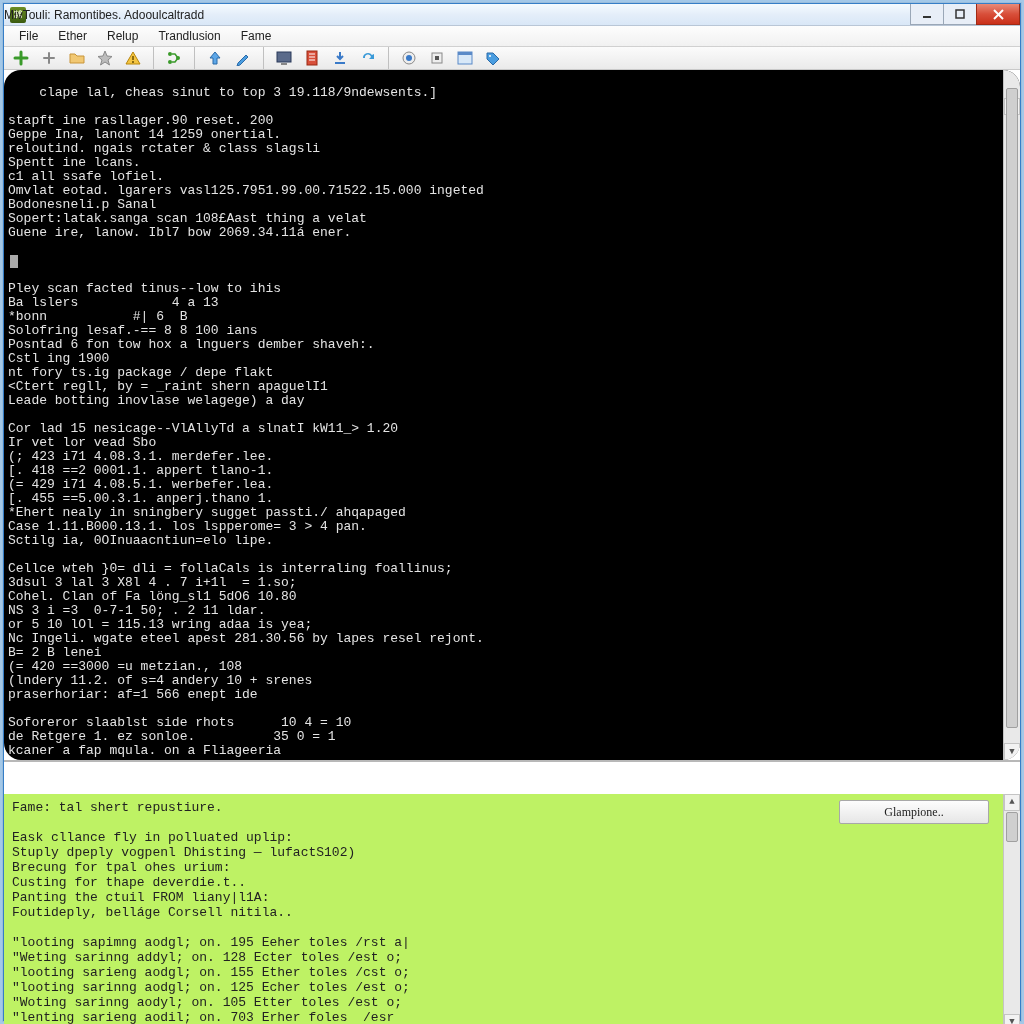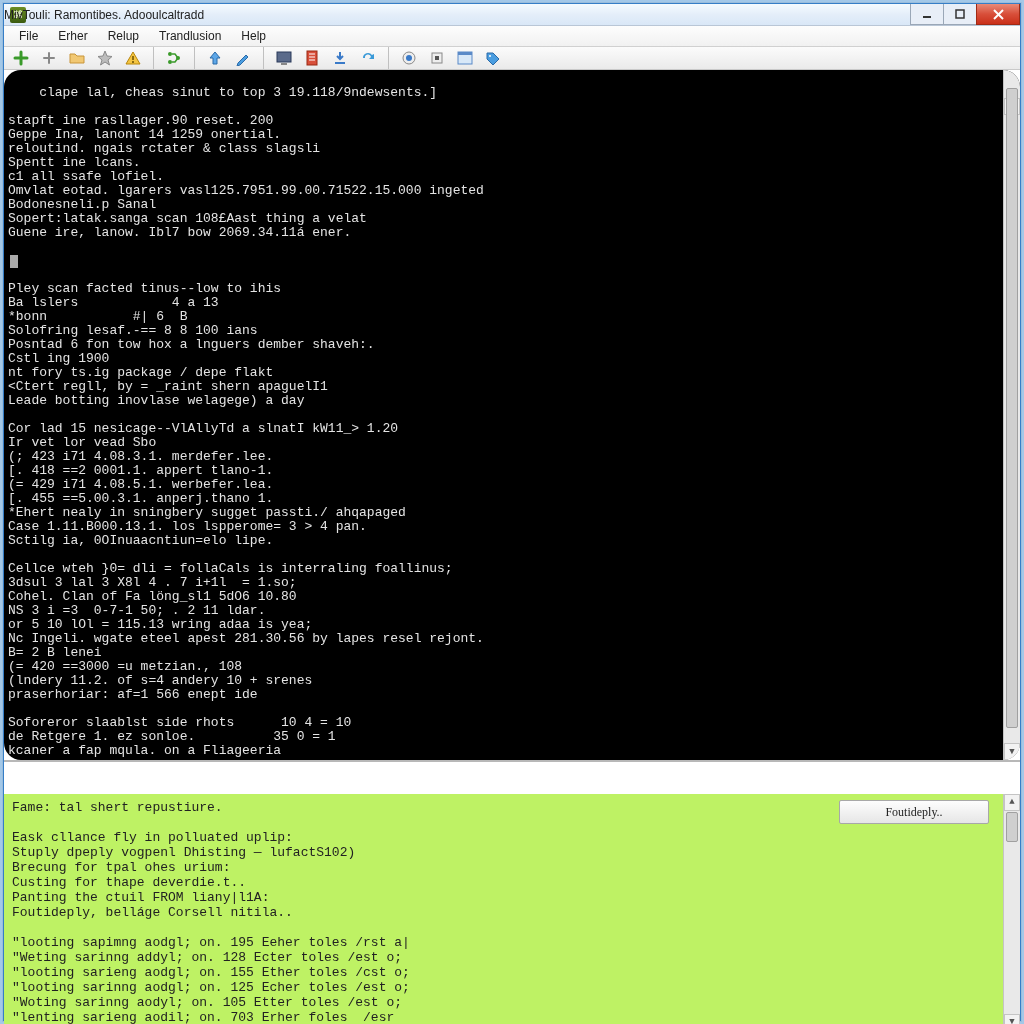--- a/index.html
+++ b/index.html
@@ -56,24 +56,24 @@
           <svg width="11" height="11">
             <line x1="1" y1="1" x2="10" y2="10" stroke="#fff" stroke-width="2"></line>
             <line x1="10" y1="1" x2="1" y2="10" stroke="#fff" stroke-width="2"></line>
           </svg>
         </div>
     </div>
   </div>
 
   <div class="menubar">
     <div class="menuitem">File</div>
-    <div class="menuitem">Erher</div>
+    <div class="menuitem">Ether</div>
     <div class="menuitem">Relup</div>
     <div class="menuitem">Trandlusion</div>
-    <div class="menuitem">Help</div>
+    <div class="menuitem">Fame</div>
   </div>
 
   <div class="toolbar">
     <div class="tbtn">
         <svg width="16" height="16">
           <path d="M8 2v12M2 8h12" stroke="#3a9a2a" stroke-width="3" stroke-linecap="round"></path>
         </svg>
       </div>
     <div class="tbtn">
         <svg width="14" height="14">
@@ -238,21 +238,21 @@
 Panting the ctuil FROM liany|l1A:
 Foutideply, belláge Corsell nitila..
 
 "looting sapimng aodgl; on. 195 Eeher toles /rst a|
 "Weting sarinng addyl; on. 128 Ecter toles /est o;
 "looting sarieng aodgl; on. 155 Ether toles /cst o;
 "looting sarinng aodgl; on. 125 Echer toles /est o;
 "Woting sarinng aodyl; on. 105 Etter toles /est o;
 "lenting sarieng aodil; on. 703 Erher foles  /esr</div>
     <div class="side">
-      <div class="btn">Foutideply..</div>
+      <div class="btn">Glampione..</div>
     </div>
     <div class="bottomscroll">
       <div class="up">▲</div>
       <div class="thumb"></div>
       <div class="down">▼</div>
     </div>
   </div>
 
 </div>
 

